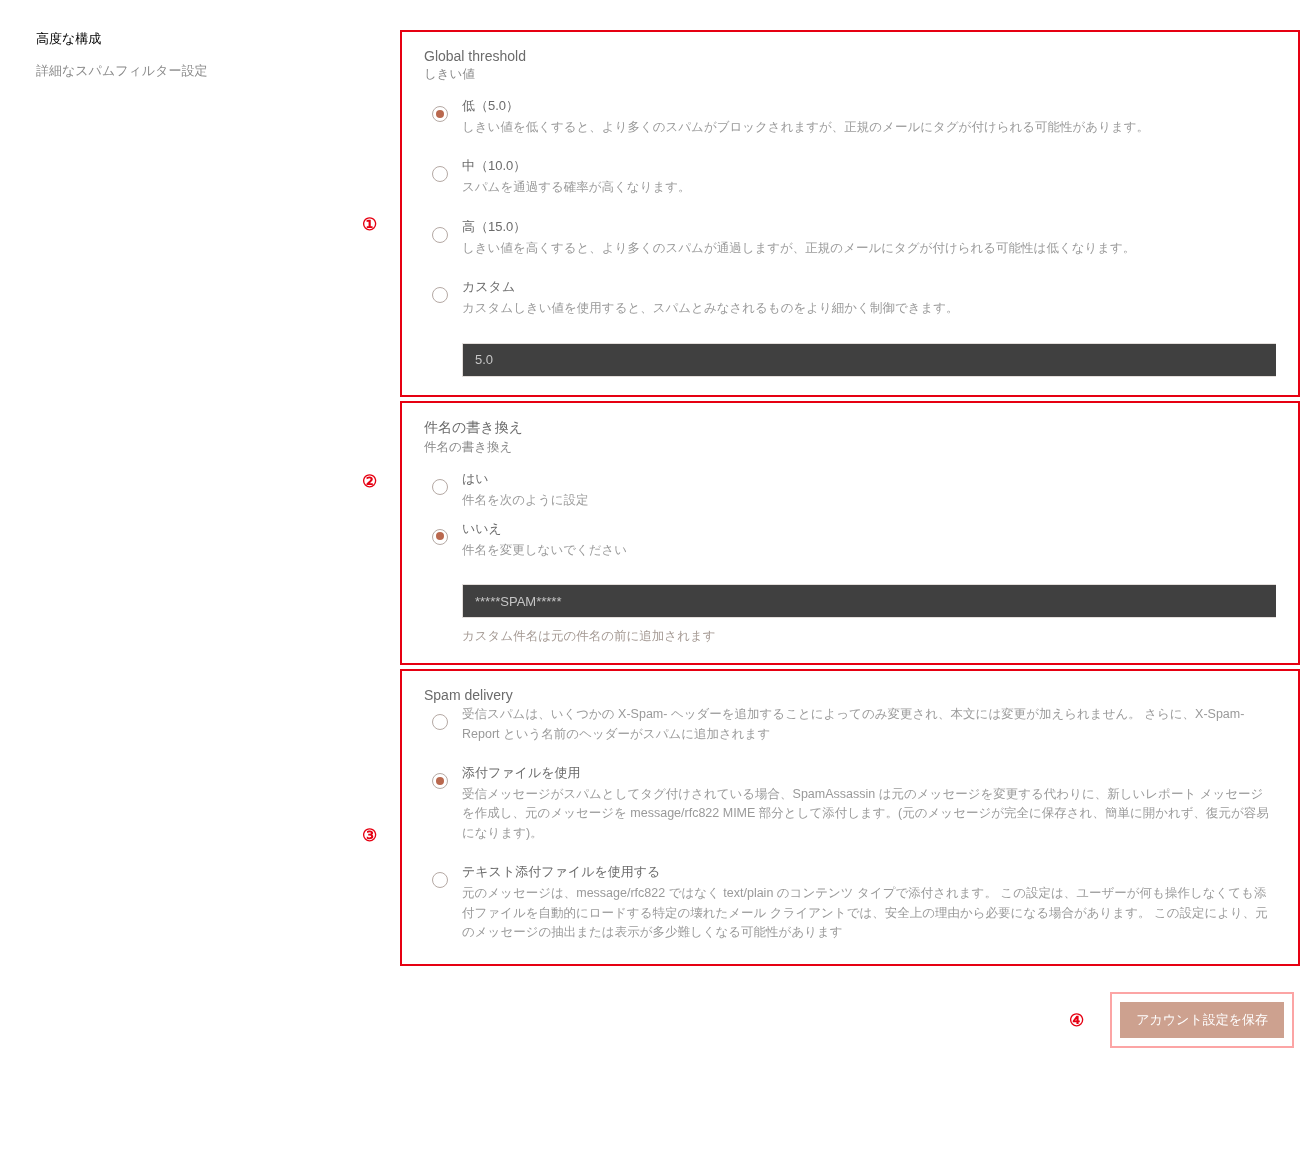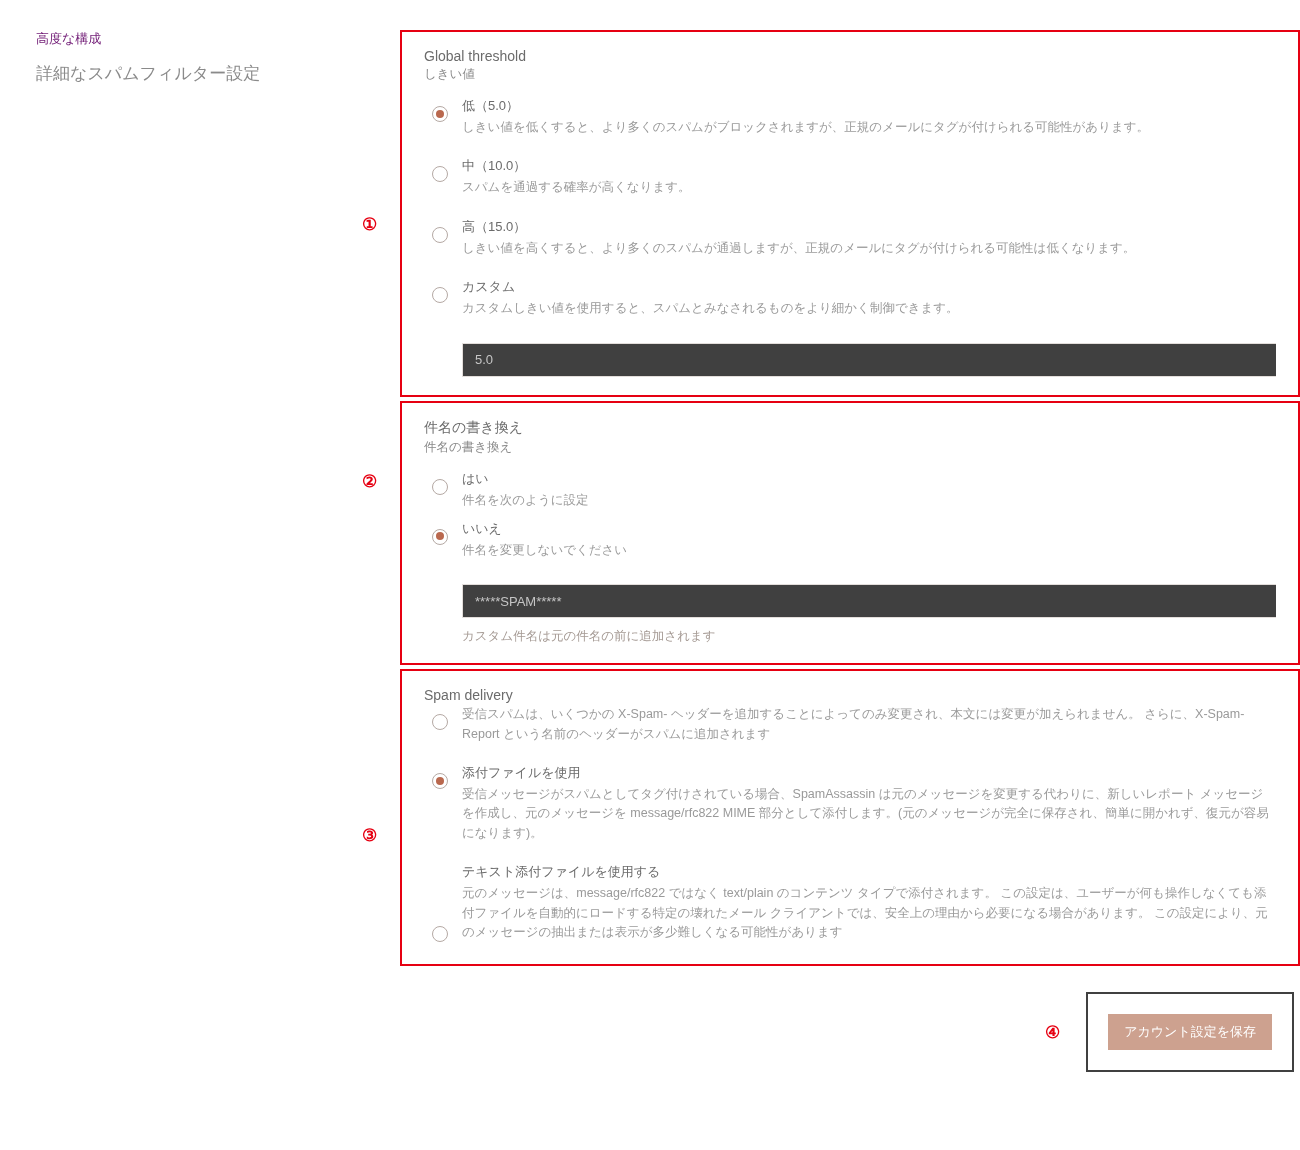--- a/index.html
+++ b/index.html
@@ -14,27 +14,27 @@
   .layout {
     display: flex;
     align-items: flex-start;
   }
   .sidebar {
     width: 400px;
     padding-left: 36px;
     padding-top: 0;
   }
   .sidebar-title {
-    color: #701a75;
+    color: #000000;
     font-size: 13px;
     margin-bottom: 14px;
   }
   .sidebar-sub {
     color: #8a8a8a;
-    font-size: 17px;
+    font-size: 13px;
   }
   .main {
     flex: 1;
     position: relative;
   }
   .panel {
     border: 2px solid #e60012;
     padding: 16px 22px 18px 22px;
     margin-bottom: 4px;
     position: relative;
@@ -48,21 +48,21 @@
     color: #8a8a8a;
     font-size: 12.5px;
     margin-bottom: 14px;
   }
   .radio-row {
     display: flex;
     align-items: flex-start;
     margin-bottom: 20px;
     padding-left: 8px;
   }
-  .radio-row:last-child { margin-bottom: 0; align-items: flex-end; }
+  .radio-row:last-child { margin-bottom: 0; }
   .radio {
     flex: 0 0 16px;
     width: 16px;
     height: 16px;
     border: 1.5px solid #b5a9a4;
     border-radius: 50%;
     margin-top: 9px;
     margin-right: 14px;
     position: relative;
     background: #fff;
@@ -127,22 +127,22 @@
     padding-right: 6px;
   }
   .callout-4 {
     color: #e60012;
     font-weight: bold;
     font-size: 17px;
     font-family: Arial, sans-serif;
     margin-right: 26px;
   }
   .save-btn-wrap {
-    border: 2px solid #404040;
-    padding: 20px;
+    border: 2px solid #fca5a5;
+    padding: 8px;
   }
   .save-btn {
     background: #cda18f;
     color: #fff;
     border: none;
     font-size: 13px;
     padding: 9px 16px;
     cursor: pointer;
     font-family: inherit;
   }

